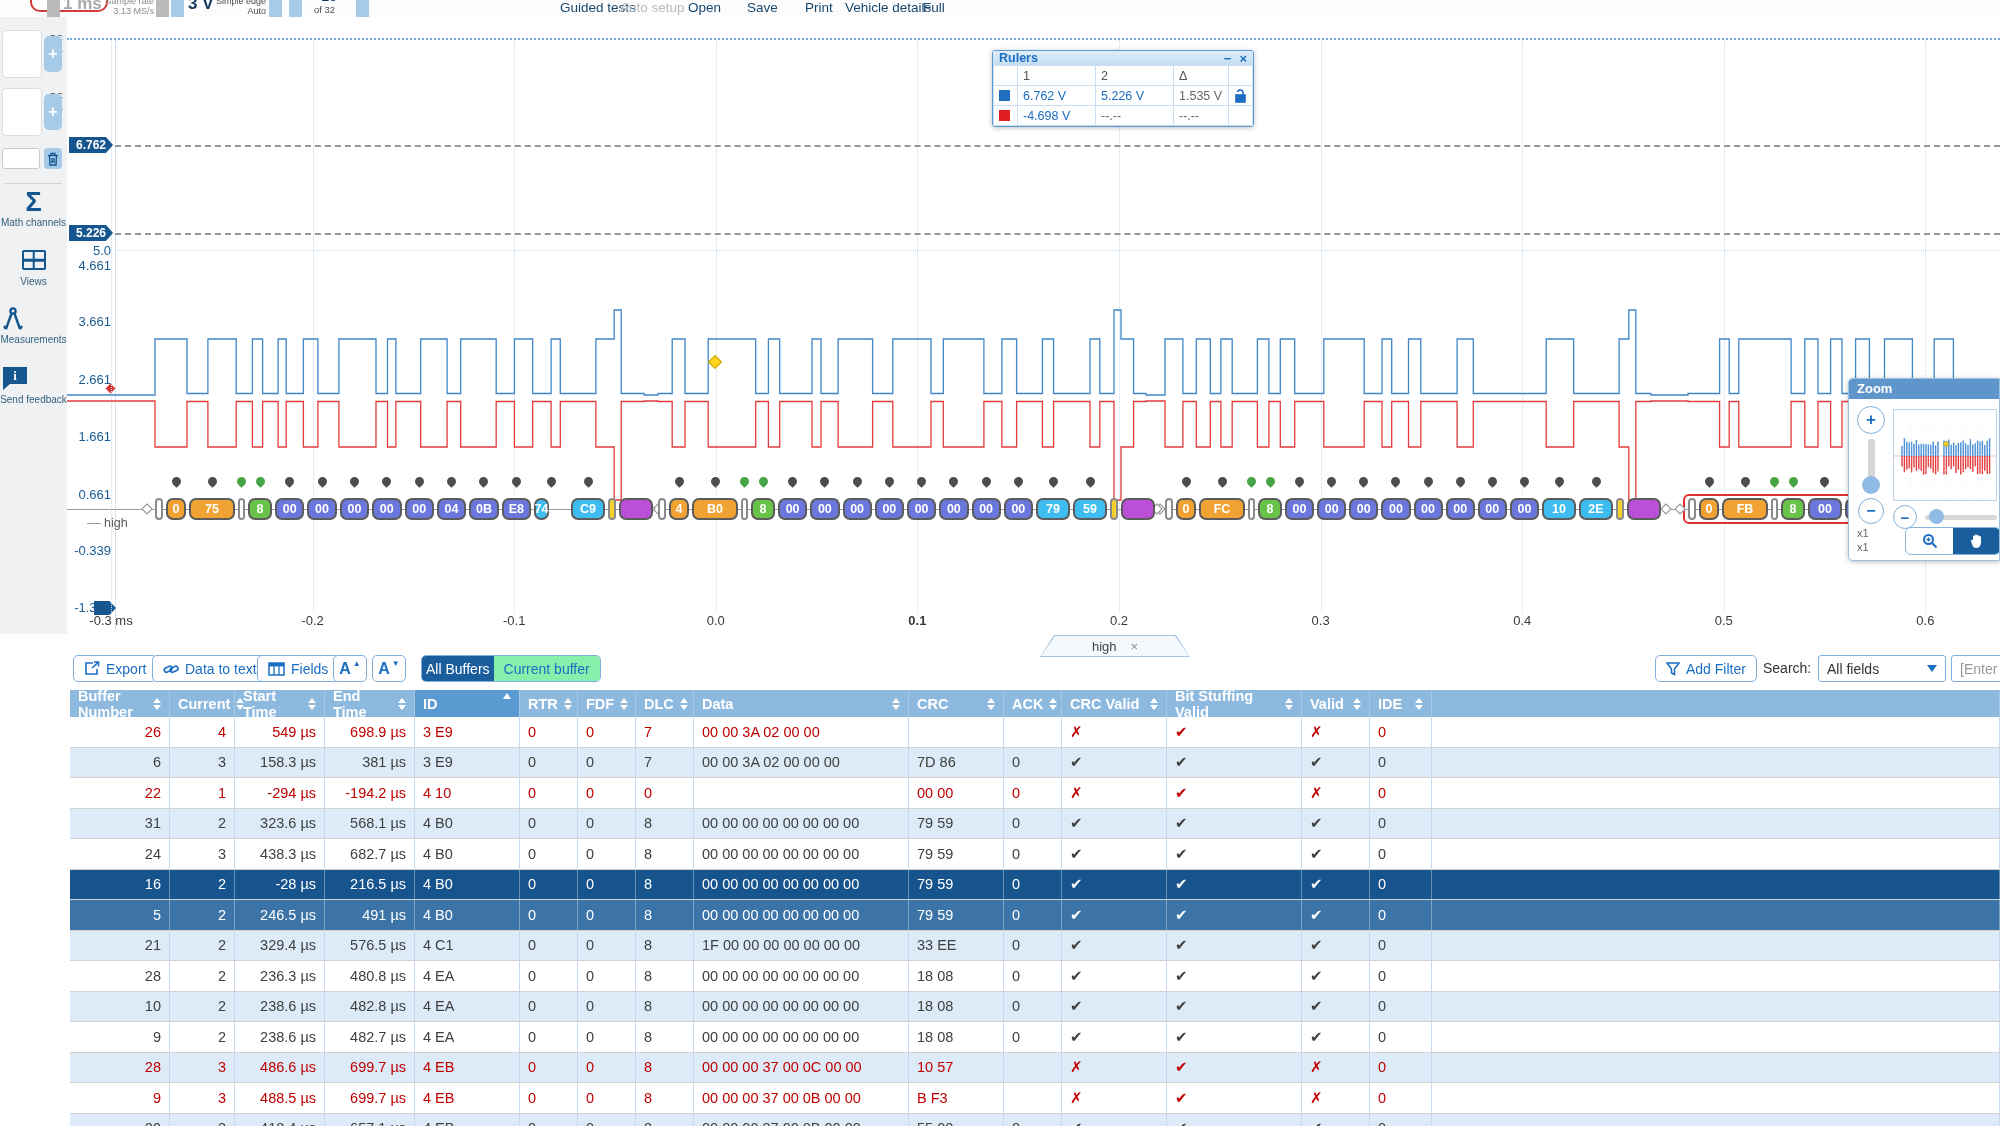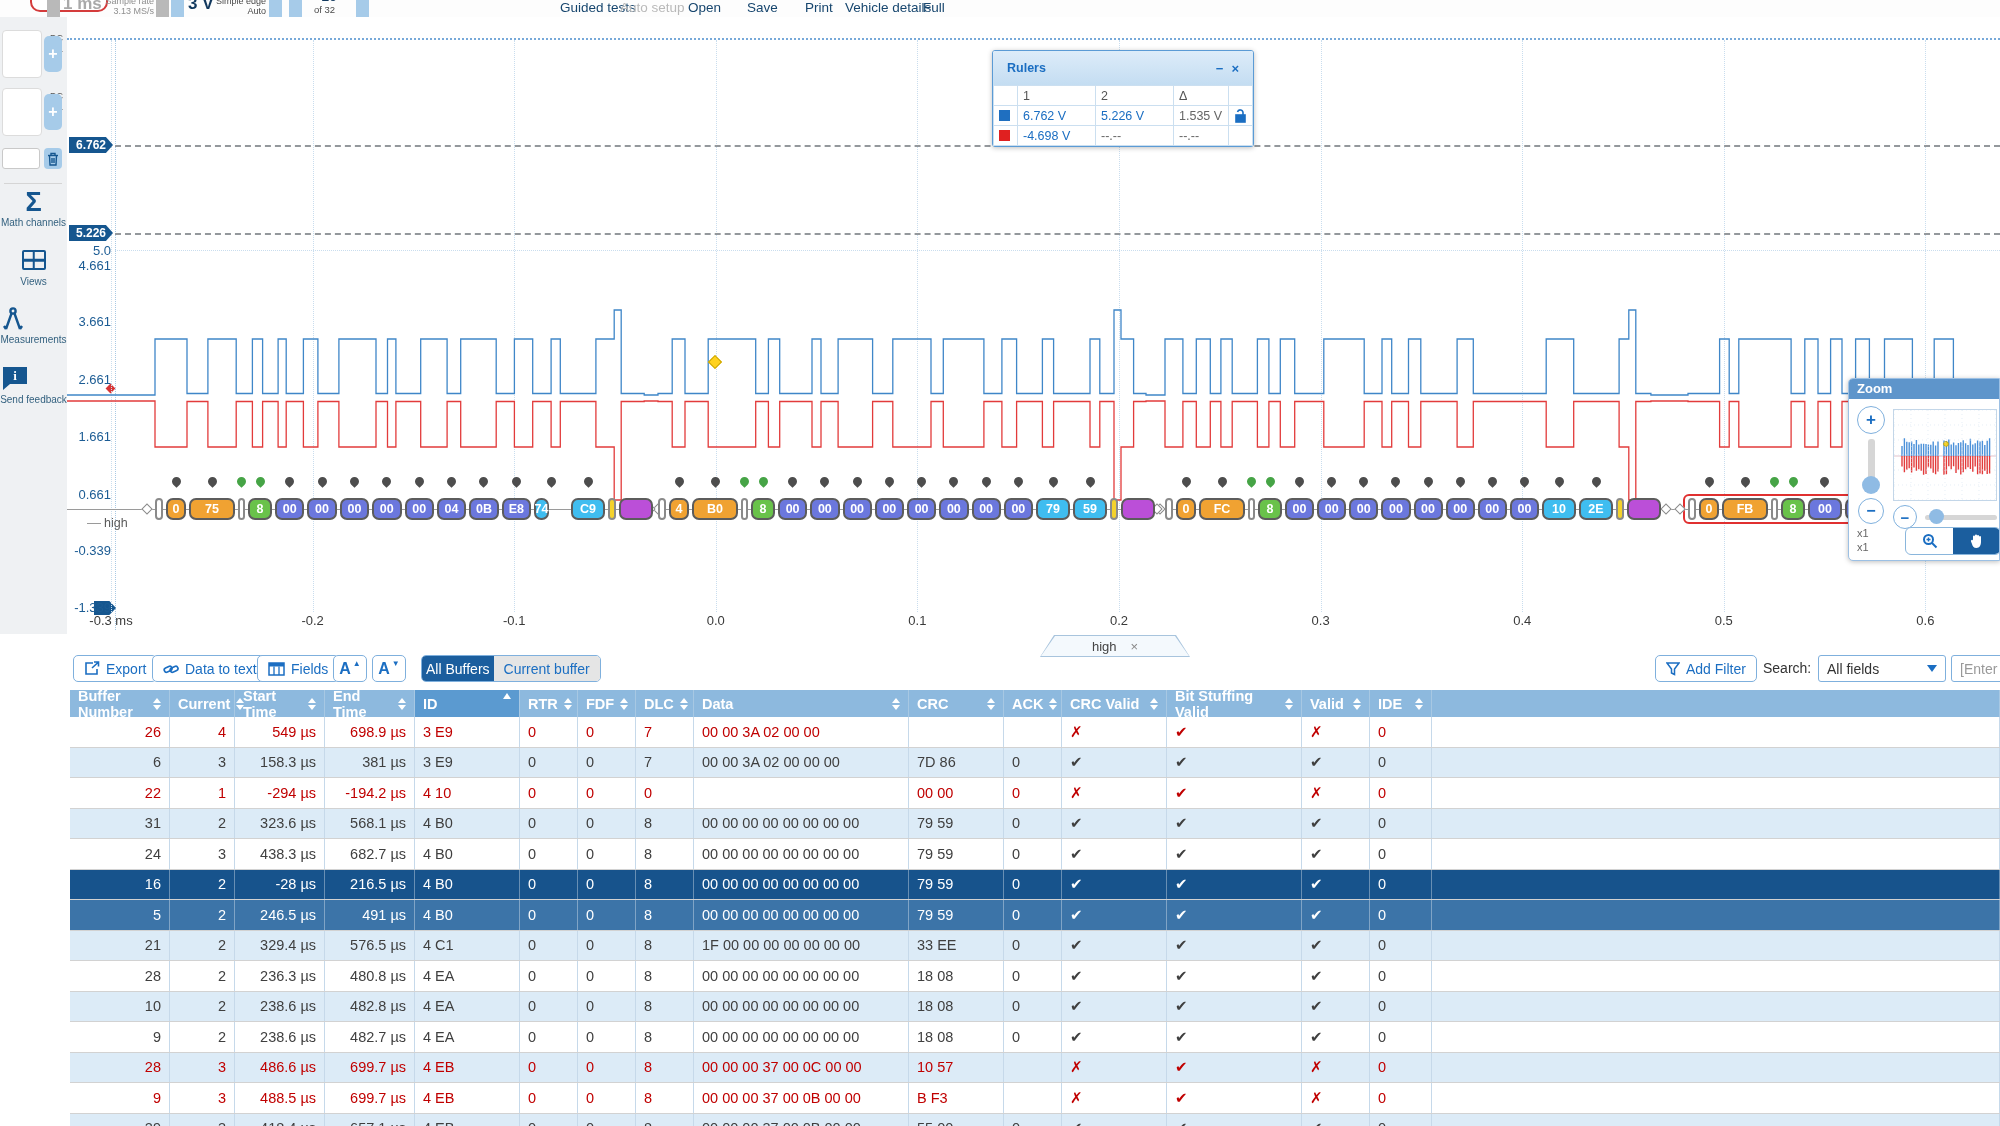--- a/index.html
+++ b/index.html
@@ -65,21 +65,21 @@
   .blk.sof  { background:#fff; border-color:#8a8a8a; }
   .blk.flash{ background:#f4d22c; border-color:#8a8a8a; }
   .pkt-err { position:absolute; top:477px; height:30px; border:2px solid #e03030; border-radius:6px; z-index:2; }
   .pin { position:absolute; width:9px; height:9px; border-radius:50% 50% 50% 0; transform:rotate(-45deg); z-index:4; }
   .pin.dark { background:#4d4d4d; }
   .pin.green { background:#46a446; }
   .dia { position:absolute; top:488px; width:8px; height:8px; background:#fff; border:1px solid #8a8a8a; transform:rotate(45deg); z-index:2; }
 
   
   .rulers { position:absolute; left:992px; top:50px; width:262px; z-index:60; background:#fff; border:1px solid #5b9bd5; border-radius:3px; box-shadow:0 1px 5px rgba(0,0,0,.25); font-size:12.5px; }
-  .rulers .rtitle { height:34px; background:linear-gradient(#ddecf9,#c4ddf2); display:flex; align-items:center; padding:0 14px; color:#1b6ec2; font-weight:bold; font-size:12.5px; border-radius:2px 2px 0 0; }
+  .rulers .rtitle { height:14px; background:linear-gradient(#ddecf9,#c4ddf2); display:flex; align-items:center; padding:0 6px; color:#1b6ec2; font-weight:bold; font-size:12.5px; border-radius:2px 2px 0 0; }
   .rulers .rtitle .sp { flex:1; }
   .rulers .wbtn { color:#1b6ec2; font-weight:bold; margin-left:8px; font-size:13px; }
   .rulers table { border-collapse:collapse; width:100%; }
   .rulers td,.rulers th { border:1px solid #cbdff0; height:20px; padding:0 5px; text-align:left; font-weight:normal; }
   .rulers th { color:#555; }
   .rulers .val { color:#1b6ec2; }
   .rulers .dval { color:#666; }
   .sw { display:inline-block; width:11px; height:11px; vertical-align:-1px; }
 
   
@@ -97,21 +97,21 @@
   
   .tsec { position:absolute; left:0; top:634px; width:2000px; height:492px; background:#fff; z-index:30; }
   .vtab { position:absolute; left:1040px; top:1px; width:150px; height:22px; }
   .vtab .outer { position:absolute; inset:0; background:#a8c4dd; clip-path:polygon(14px 0, calc(100% - 14px) 0, 100% 100%, 0 100%); }
   .vtab .inner { position:absolute; inset:1px; background:#f4f9fd; clip-path:polygon(14px 0, calc(100% - 14px) 0, 100% 100%, 0 100%); display:flex; align-items:center; justify-content:center; gap:14px; font-size:13px; color:#444; }
   .vtab .x { color:#888; font-size:13px; }
   .ttools { position:absolute; left:0; top:21px; width:2000px; height:32px; }
   .tbtn { position:absolute; top:0; height:27px; border:1px solid #7fb0dd; border-radius:5px; background:#fff; color:#1b6ec2; font-size:14px; display:flex; align-items:center; justify-content:center; gap:6px; padding:0 10px; white-space:nowrap; }
   .seg { position:absolute; top:0; height:27px; display:flex; border:1px solid #7fb0dd; border-radius:5px; overflow:hidden; font-size:14px; }
   .seg .s1 { background:#1b5e9e; color:#fff; padding:0 4px; display:flex; align-items:center; }
-  .seg .s2 { background:#e5e5e5; color:#1b6ec2; padding:0 10px; display:flex; align-items:center; }
+  .seg .s2 { background:#86efac; color:#1b6ec2; padding:0 10px; display:flex; align-items:center; }
   .srch-lab { position:absolute; top:5px; font-size:14px; color:#333; }
   .sel-box { position:absolute; top:0; height:27px; border:1px solid #7fb0dd; border-radius:3px; background:#fff; font-size:14px; color:#333; display:flex; align-items:center; padding:0 8px; }
   .sel-box .car { margin-left:auto; width:0; height:0; border-left:5px solid transparent; border-right:5px solid transparent; border-top:7px solid #1b6ec2; }
   .inp-box { position:absolute; top:0; height:27px; border:1px solid #7fb0dd; border-radius:3px; background:#fff; font-size:14px; color:#999; display:flex; align-items:center; padding:0 8px; white-space:nowrap; overflow:hidden; }
   .thead { position:absolute; left:70px; top:56px; right:0; height:27px; display:flex; background:#8db9de; }
   .hcell { position:relative; height:27px; color:#fff; font-size:14.5px; font-weight:600; display:flex; align-items:center; padding:0 8px; border-right:1px solid #a7c8e3; }
   .hcell.sorted { background:#5b9ad0; }
   .hcell .sort { margin-left:auto; display:flex; flex-direction:column; gap:2px; padding-left:6px; }
   .hcell .sort i { width:0; height:0; border-left:4px solid transparent; border-right:4px solid transparent; display:block; }
   .hcell .sort .up { border-bottom:5px solid #fff; }
@@ -218,21 +218,21 @@
     <div class="xtag"></div>
   <div class="vgrid" style="left: 44px;"></div>
       <div class="xlab" style="left: 44px;">-0.3 ms</div>
       <div class="vgrid" style="left: 245.6px;"></div>
       <div class="xlab" style="left: 245.6px;">-0.2</div>
       <div class="vgrid" style="left: 447.2px;"></div>
       <div class="xlab" style="left: 447.2px;">-0.1</div>
       <div class="vgrid" style="left: 648.8px;"></div>
       <div class="xlab" style="left: 648.8px;">0.0</div>
       <div class="vgrid" style="left: 850.4px;"></div>
-      <div class="xlab" style="left: 850.4px;">0.1</div>
+      <div class="xlab" style="left: 850.4px; font-weight: bold;">0.1</div>
       <div class="vgrid" style="left: 1052px;"></div>
       <div class="xlab" style="left: 1052px;">0.2</div>
       <div class="vgrid" style="left: 1253.6px;"></div>
       <div class="xlab" style="left: 1253.6px;">0.3</div>
       <div class="vgrid" style="left: 1455.2px;"></div>
       <div class="xlab" style="left: 1455.2px;">0.4</div>
       <div class="vgrid" style="left: 1656.8px;"></div>
       <div class="xlab" style="left: 1656.8px;">0.5</div>
       <div class="vgrid" style="left: 1858.4px;"></div>
       <div class="xlab" style="left: 1858.4px;">0.6</div>

